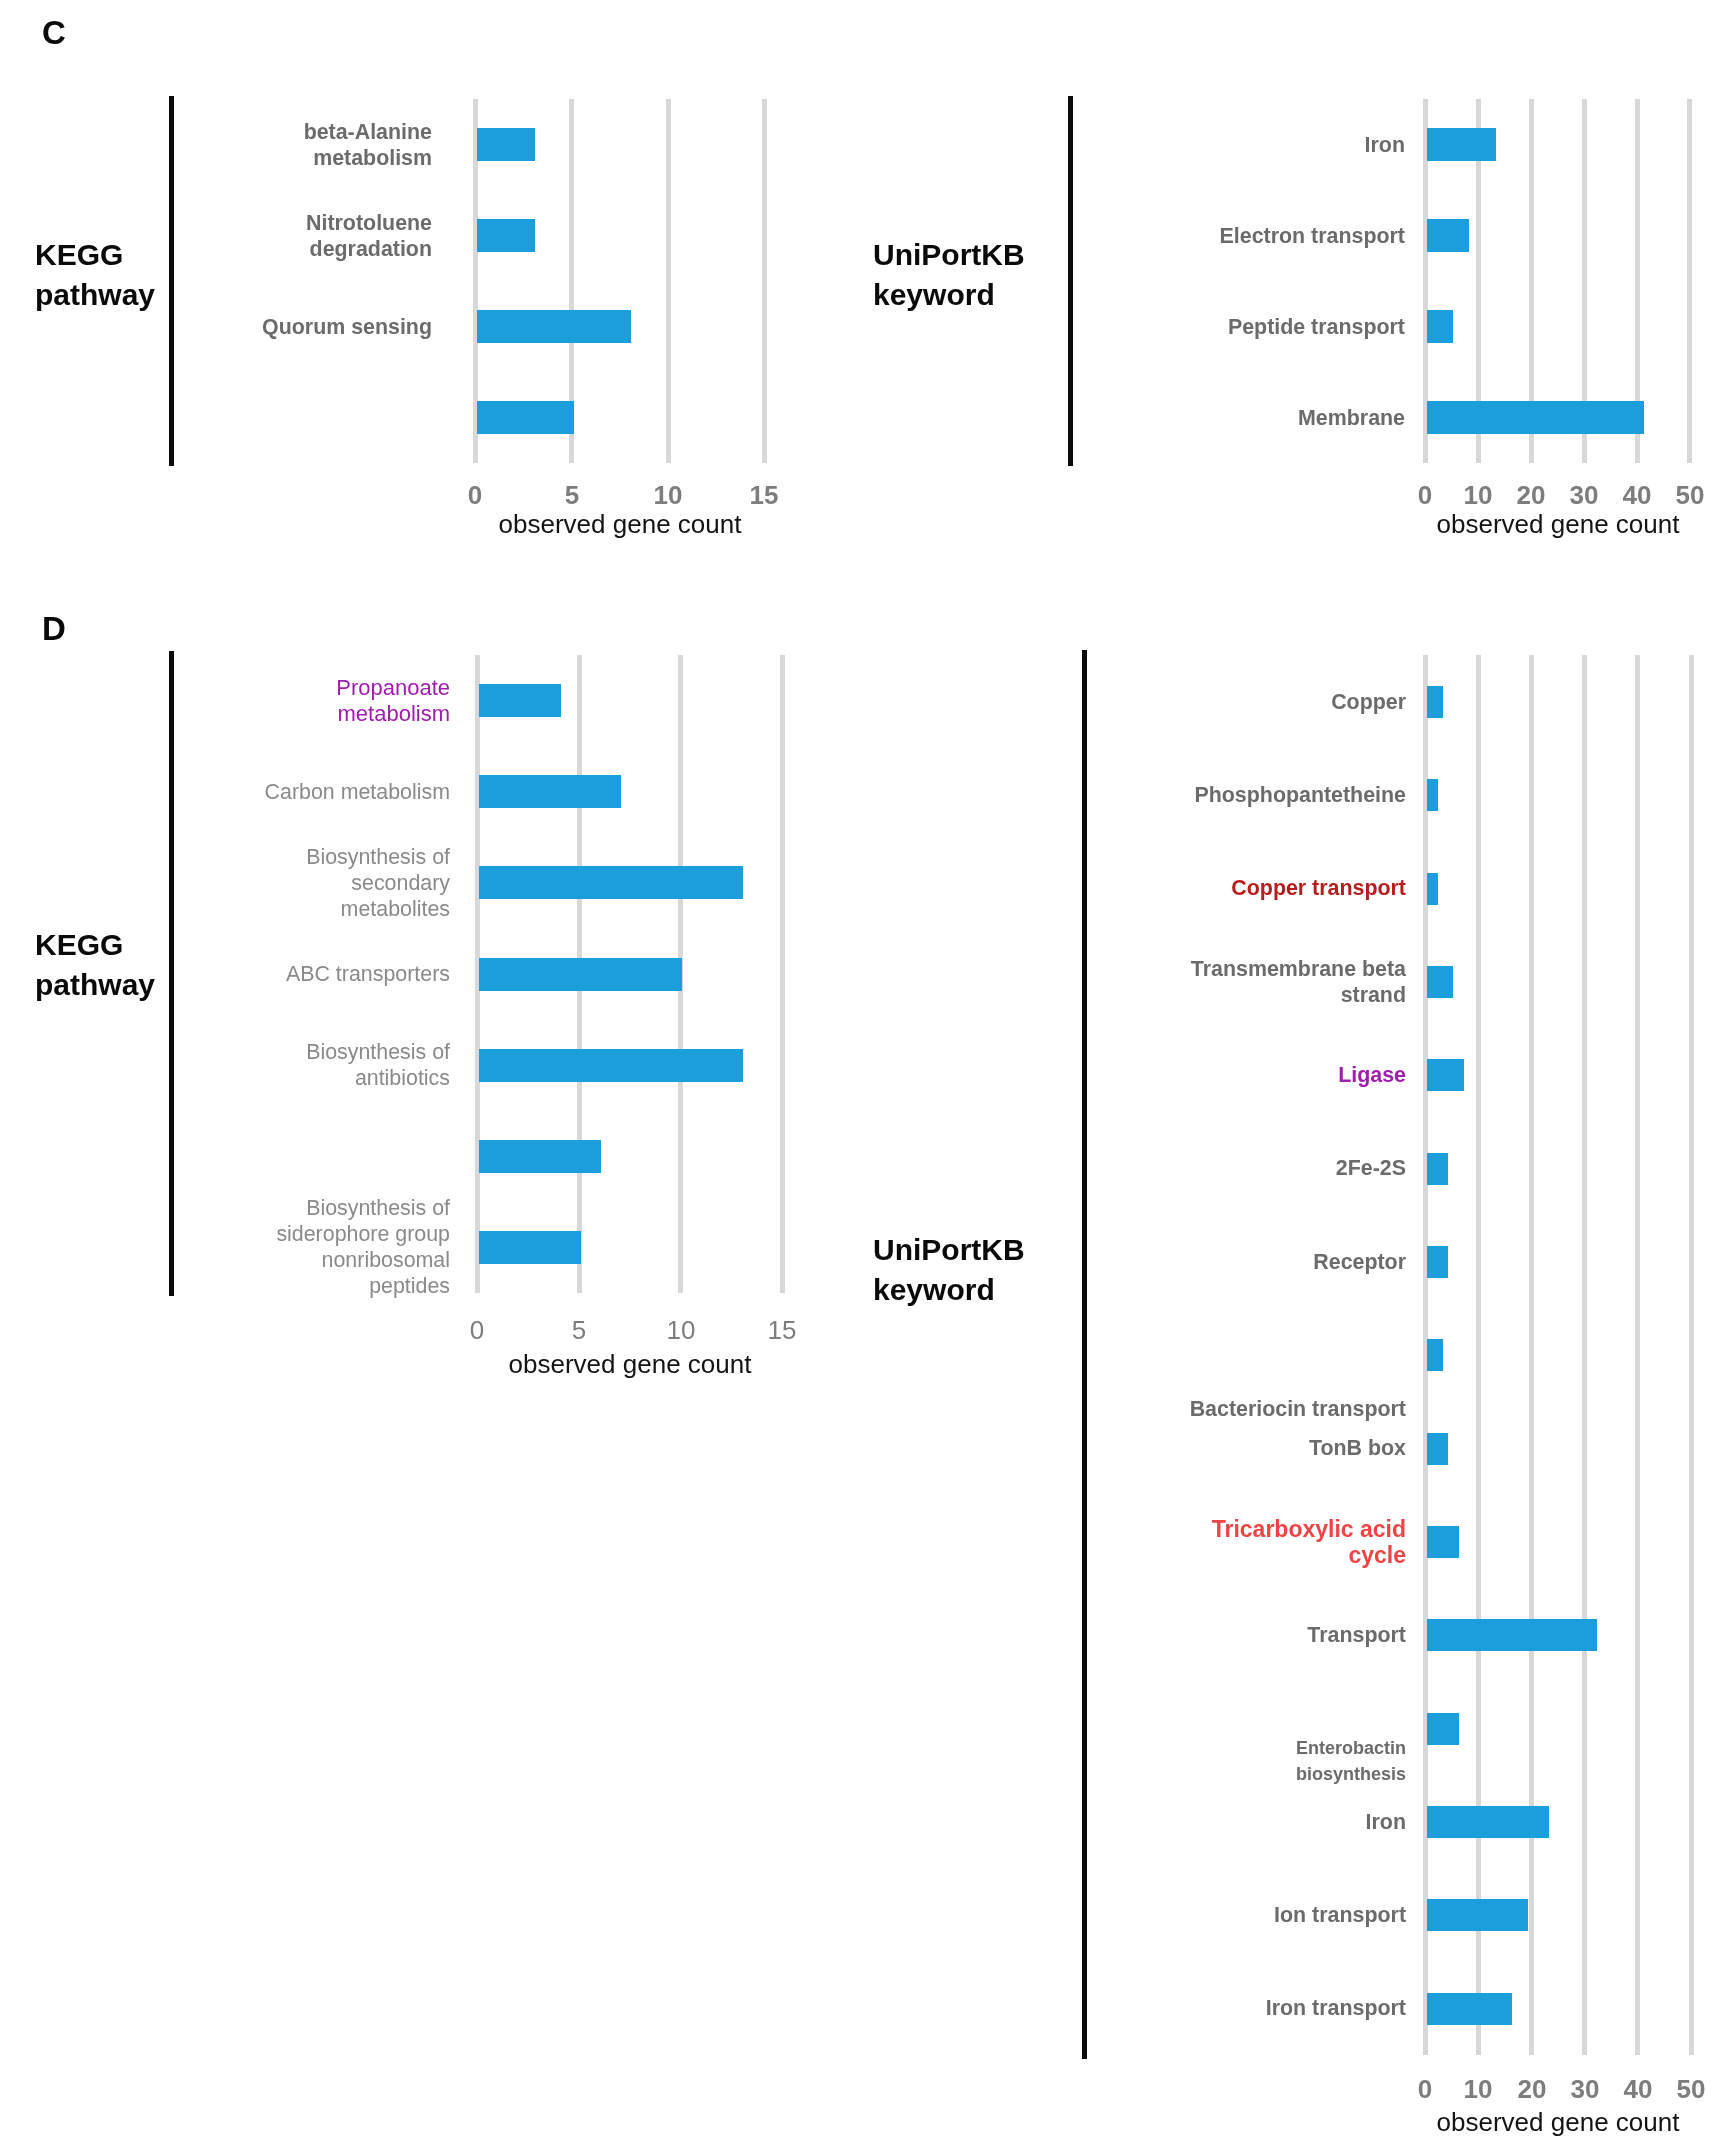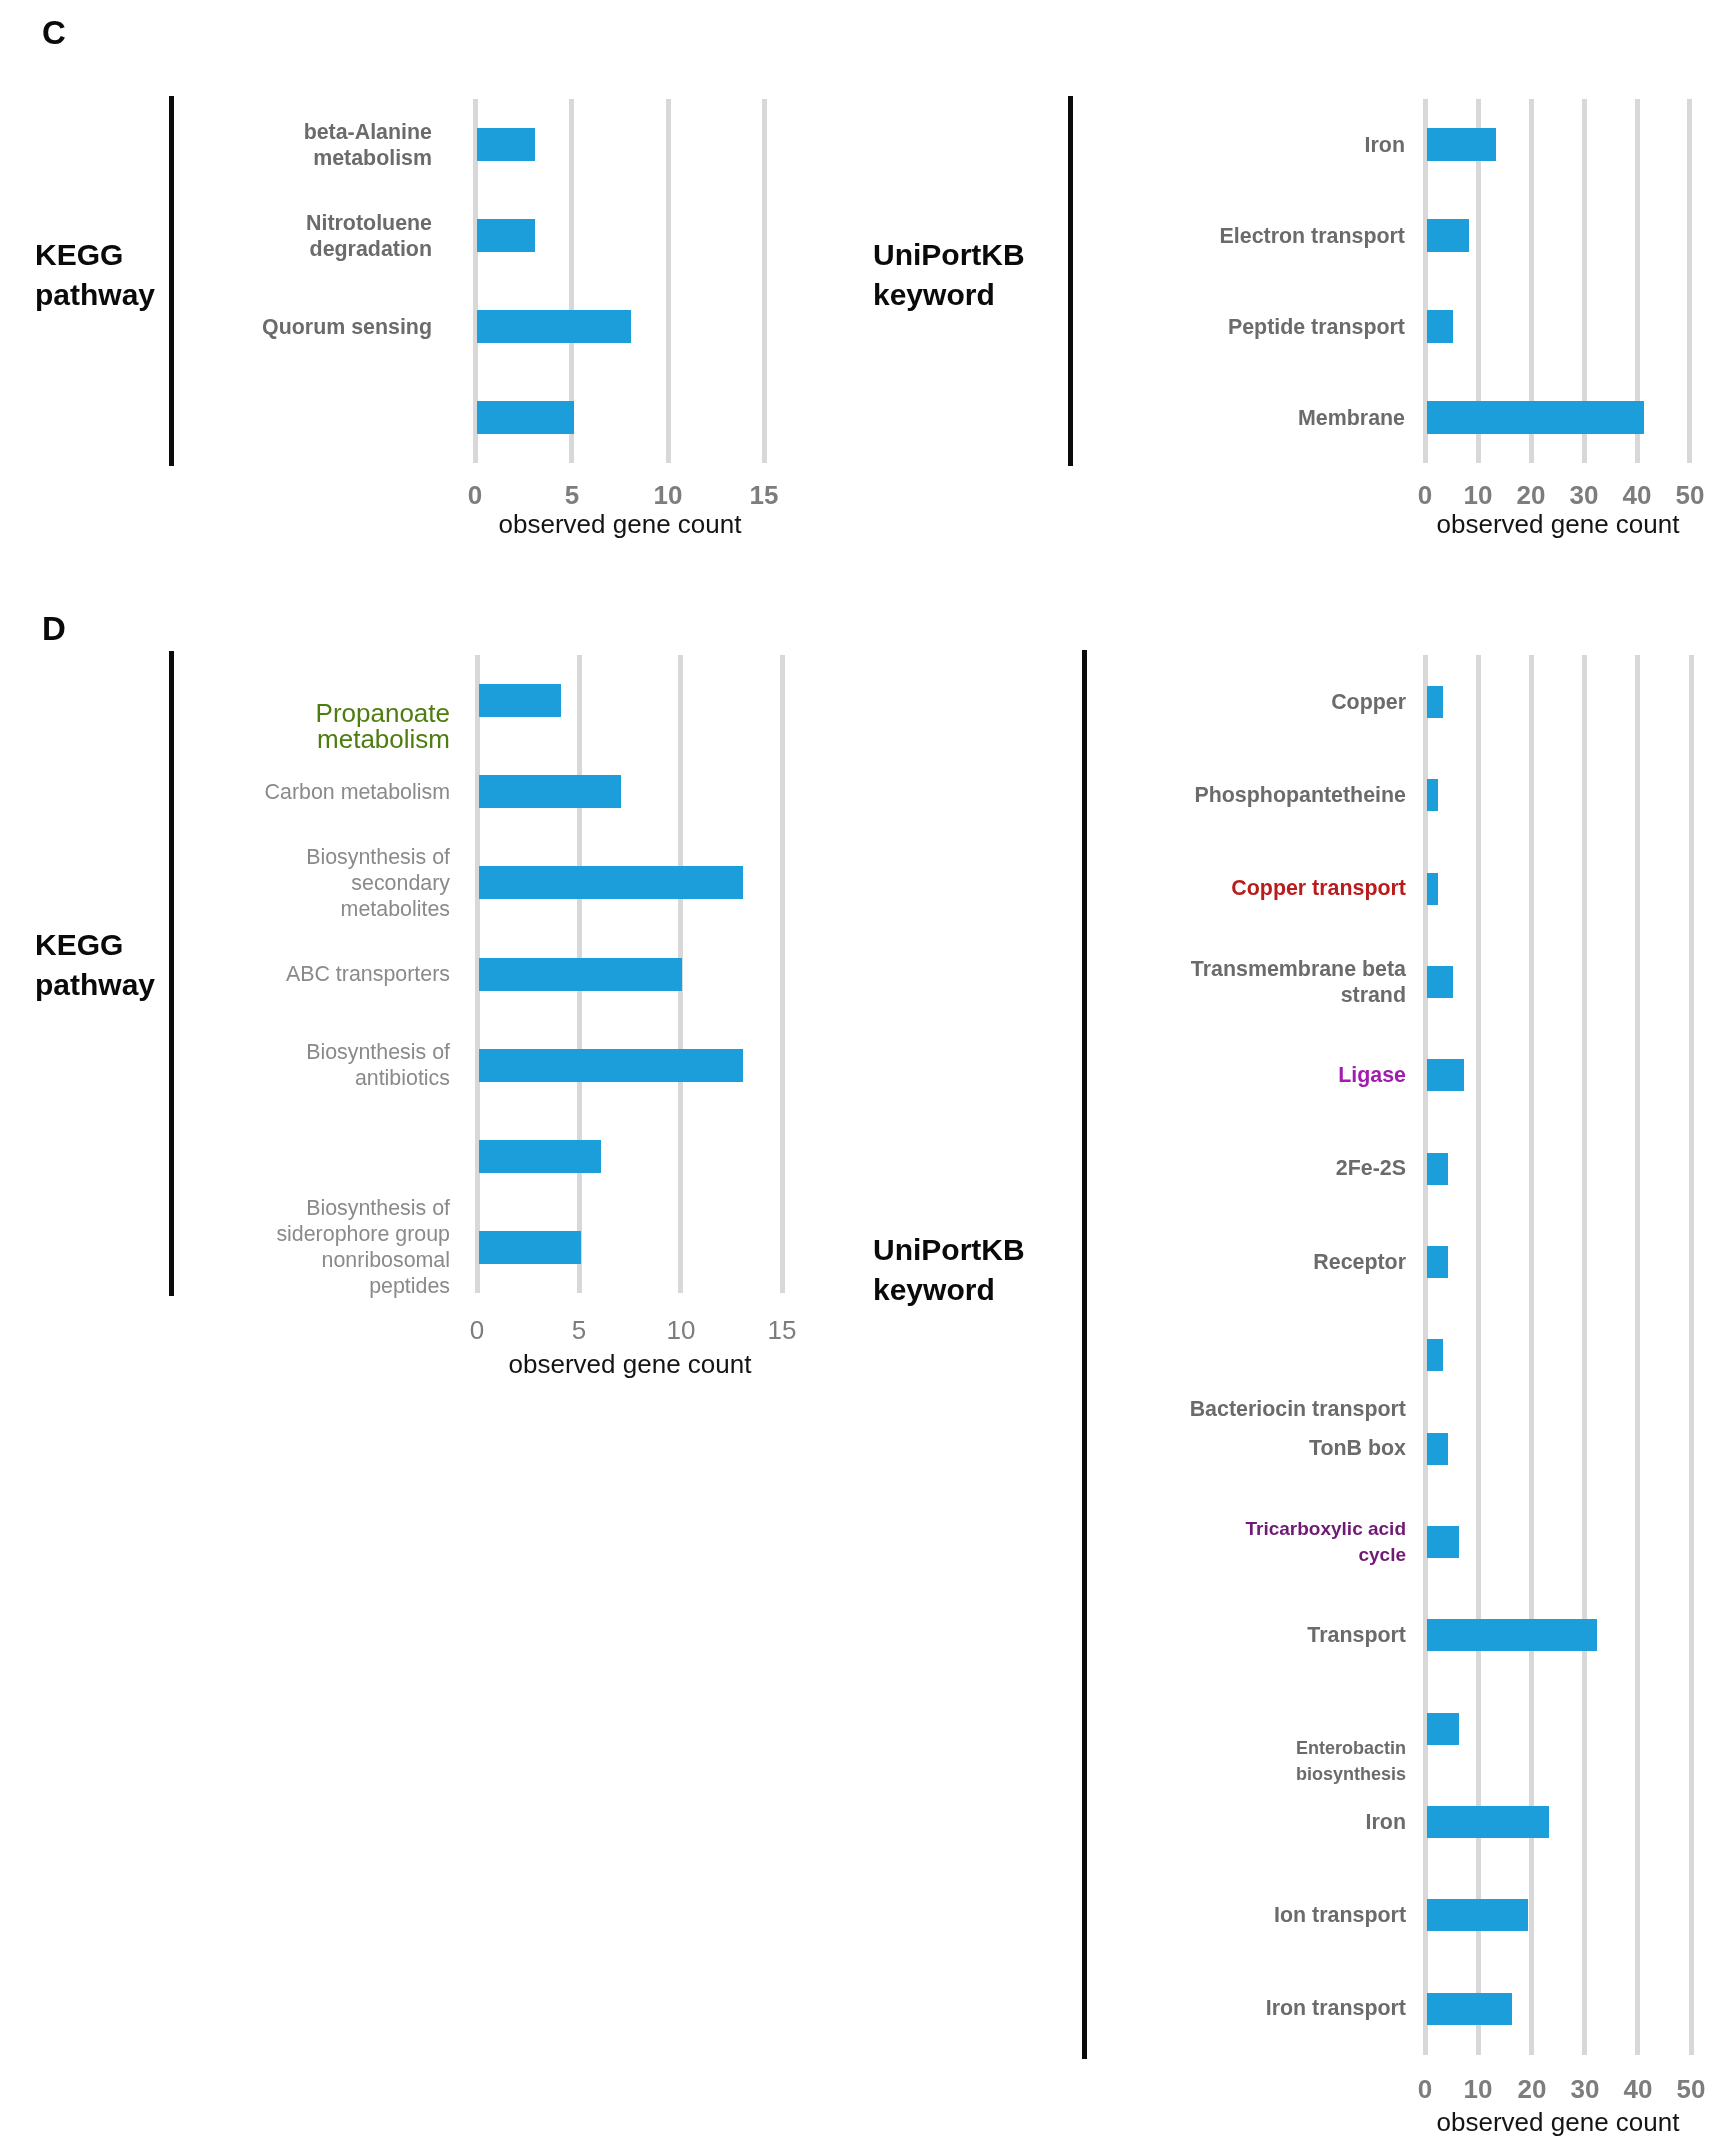--- a/index.html
+++ b/index.html
@@ -122,21 +122,21 @@
     <div class="axis-title" style="left: 1558px; top: 509px;">observed gene count</div>
     <div class="sep-line" style="left: 169px; top: 651px; width: 5px; height: 645px; background: rgb(11, 11, 11);"></div>
     <div class="group-label" style="left: 35px; top: 925px;">
       <div>KEGG</div>
       <div>pathway</div>
     </div>
     <div class="gridline" style="left: 475px; top: 655px; width: 5px; height: 638px; background: rgb(216, 216, 216);"></div>
     <div class="gridline" style="left: 577px; top: 655px; width: 5px; height: 638px; background: rgb(216, 216, 216);"></div>
     <div class="gridline" style="left: 678px; top: 655px; width: 5px; height: 638px; background: rgb(216, 216, 216);"></div>
     <div class="gridline" style="left: 780px; top: 655px; width: 5px; height: 638px; background: rgb(216, 216, 216);"></div>
-    <div class="cat-label" style="left: 135px; width: 315px; top: 675px; font-size: 26px; line-height: 26px; font-weight: 400; color: #4d7c0f; margin-top: 25px;">
+    <div class="cat-label" style="left: 135px; width: 315px; top: 675px; font-size: 22px; line-height: 26px; font-weight: 400; color: #a21caf;">
       <div>Propanoate</div>
       <div>metabolism</div>
     </div>
     <div class="bar" style="left: 479px; top: 684px; width: 82px; height: 33px; background: rgb(27, 158, 217);"></div>
     <div class="cat-label" style="left: 135px; width: 315px; top: 779px; font-size: 21.4px; line-height: 26px; font-weight: 400; color: rgb(138, 138, 138);">
       <div>Carbon metabolism</div>
     </div>
     <div class="bar" style="left: 479px; top: 775px; width: 142px; height: 33px; background: rgb(27, 158, 217);"></div>
     <div class="cat-label" style="left: 135px; width: 315px; top: 844px; font-size: 21.4px; line-height: 26px; font-weight: 400; color: rgb(138, 138, 138);">
       <div>Biosynthesis of</div>
@@ -207,21 +207,21 @@
     </div>
     <div class="bar" style="left: 1427px; top: 1246px; width: 21.4px; height: 31.5px; background: rgb(27, 158, 217);"></div>
     <div class="cat-label" style="left: 1091px; width: 315px; top: 1396px; font-size: 21.4px; line-height: 26px; font-weight: 700; color: rgb(107, 107, 107);">
       <div>Bacteriocin transport</div>
     </div>
     <div class="bar" style="left: 1427px; top: 1339px; width: 15.7px; height: 31.5px; background: rgb(27, 158, 217);"></div>
     <div class="cat-label" style="left: 1091px; width: 315px; top: 1435px; font-size: 21.4px; line-height: 26px; font-weight: 700; color: rgb(107, 107, 107);">
       <div>TonB box</div>
     </div>
     <div class="bar" style="left: 1427px; top: 1433px; width: 21.4px; height: 31.5px; background: rgb(27, 158, 217);"></div>
-    <div class="cat-label" style="left: 1091px; width: 315px; top: 1516px; font-size: 19px; line-height: 26px; font-weight: 700; color: #701a75;">
+    <div class="cat-label" style="left: 1091px; width: 315px; top: 1516px; font-size: 23px; line-height: 26px; font-weight: 700; color: #ef4444;">
       <div>Tricarboxylic acid</div>
       <div>cycle</div>
     </div>
     <div class="bar" style="left: 1427px; top: 1526px; width: 32px; height: 31.5px; background: rgb(27, 158, 217);"></div>
     <div class="cat-label" style="left: 1091px; width: 315px; top: 1622px; font-size: 21.4px; line-height: 26px; font-weight: 700; color: rgb(107, 107, 107);">
       <div>Transport</div>
     </div>
     <div class="bar" style="left: 1427px; top: 1619px; width: 170px; height: 31.5px; background: rgb(27, 158, 217);"></div>
     <div class="cat-label" style="left: 1091px; width: 315px; top: 1703px; font-size: 18px; line-height: 26px; font-weight: 700; color: rgb(107, 107, 107); margin-top: 32px;">
       <div>Enterobactin</div>

